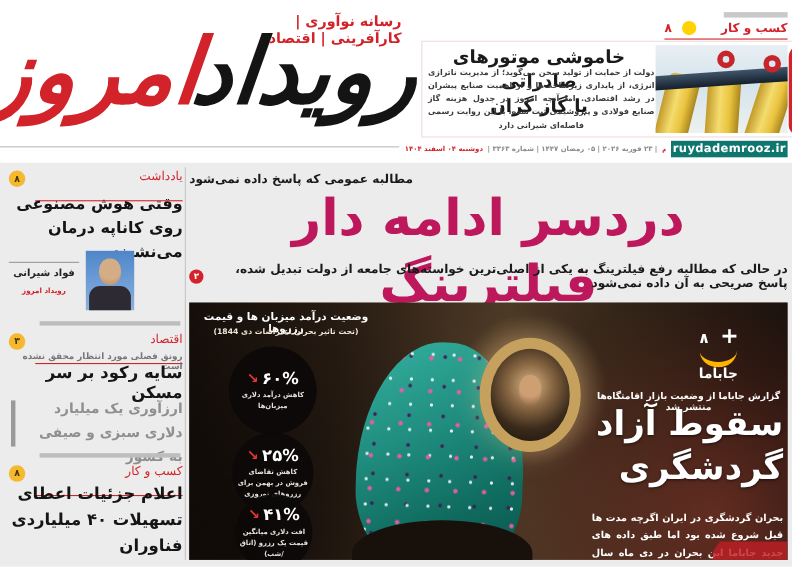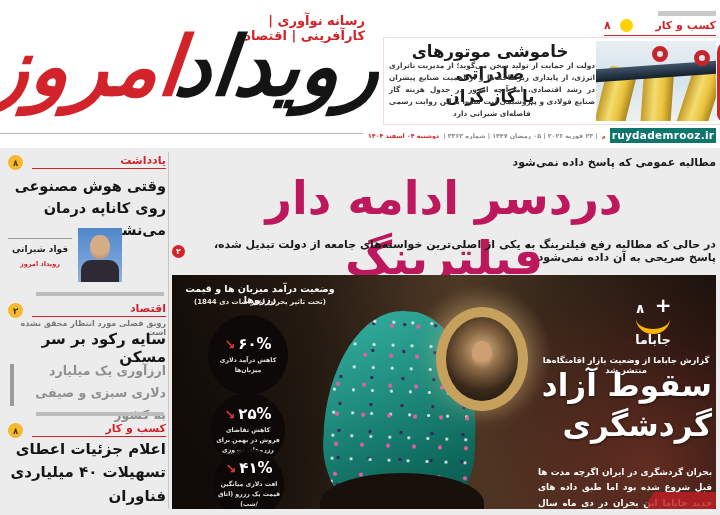--- a/index.html
+++ b/index.html
@@ -68,22 +68,22 @@
   .v-divider{position:absolute;left:168px;top:4px;bottom:6px;width:0;
     border-left:1px solid #c6c6c6;}
 
   
   .sidebar{position:absolute;left:8px;top:2px;width:158px;height:360px;}
   .sec-head{position:absolute;left:0;right:0;height:20px;}
   .sec-circle{position:absolute;left:0;top:1px;width:15px;height:15px;border-radius:50%;
     background:#f5b82e;color:#4a3a00;font-size:8.5px;font-weight:bold;
     display:flex;align-items:center;justify-content:center;}
   .sec-title{display:block;margin-left:24px;border-bottom:1.5px solid #d3232a;
-    padding-bottom:1px;text-align:right;color:#d3232a;font-size:11px;
-    font-weight:bold;direction:rtl;}
+    padding-bottom:15px;text-align:right;color:#d3232a;font-size:11px;
+    font-weight:normal;direction:rtl;}
   .sb-headline{position:absolute;left:0;right:0;direction:rtl;text-align:right;
     font-weight:bold;color:#151515;}
   .h-note{top:26px;font-size:14.5px;line-height:1.5;}
   .sb-kicker{position:absolute;left:0;right:0;direction:rtl;text-align:right;
     font-size:8px;font-weight:bold;color:#777;}
   .h-econ{top:180px;font-size:15px;}
   .quote-bar{position:absolute;left:2px;top:214px;width:4px;height:42px;background:#9a9a9a;}
   .quote-text{position:absolute;left:14px;right:0;top:210px;direction:rtl;
     text-align:right;font-size:12.5px;font-weight:bold;color:#8f8f8f;line-height:1.75;}
   .h-biz{top:288px;font-size:15px;line-height:1.55;}
@@ -93,21 +93,21 @@
   .ap-head{position:absolute;left:12px;top:7px;width:20px;height:24px;border-radius:46%;
     background:radial-gradient(circle at 50% 35%,#d4ac85 0 55%,#b98d66 100%);}
   .ap-body{position:absolute;left:3px;bottom:-2px;width:38px;height:24px;
     border-radius:10px 10px 0 0;background:#2d2a33;}
   .author-name{position:absolute;left:0;top:88px;width:64px;border-top:1px solid #9a9a9a;
     padding-top:5px;text-align:center;font-size:9px;font-weight:bold;color:#222;direction:rtl;}
   .author-org{position:absolute;left:0;top:110px;width:64px;text-align:center;
     font-size:6.5px;font-weight:bold;color:#d3232a;direction:rtl;}
 
   
-  .lead-kicker{top:8px;left:172px;right:4px;text-align:right;direction:rtl;
+  .lead-kicker{top:8px;left:172px;right:4px;text-align:left;direction:rtl;
     font-size:11px;font-weight:bold;color:#1a1a1a;}
   .lead-headline{top:21px;left:172px;right:4px;text-align:center;direction:rtl;
     font-size:46px;font-weight:bold;color:#be185d;line-height:1.3;letter-spacing:-1px;}
   .lead-subhead{top:90px;left:172px;right:4px;display:flex;direction:rtl;
     justify-content:center;align-items:center;gap:6px;font-size:11px;
     font-weight:bold;color:#1a1a1a;}
   .pageref{width:13px;height:13px;border-radius:50%;background:#d3232a;color:#fff;
     font-size:8px;font-weight:bold;display:inline-flex;align-items:center;
     justify-content:center;flex:0 0 auto;}
 

